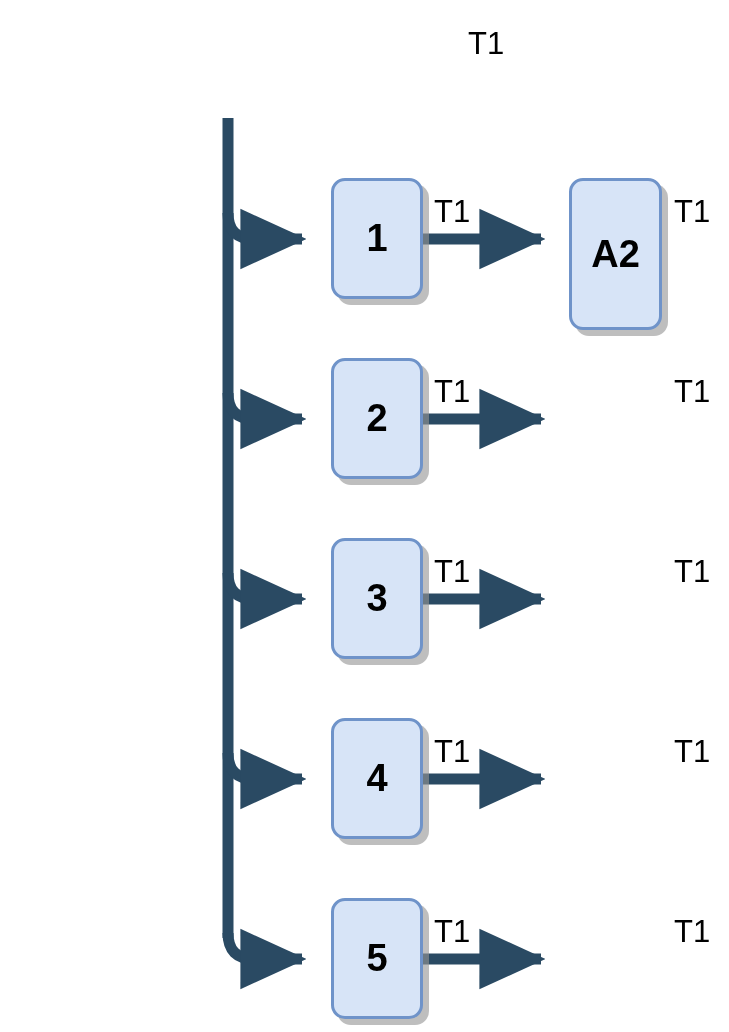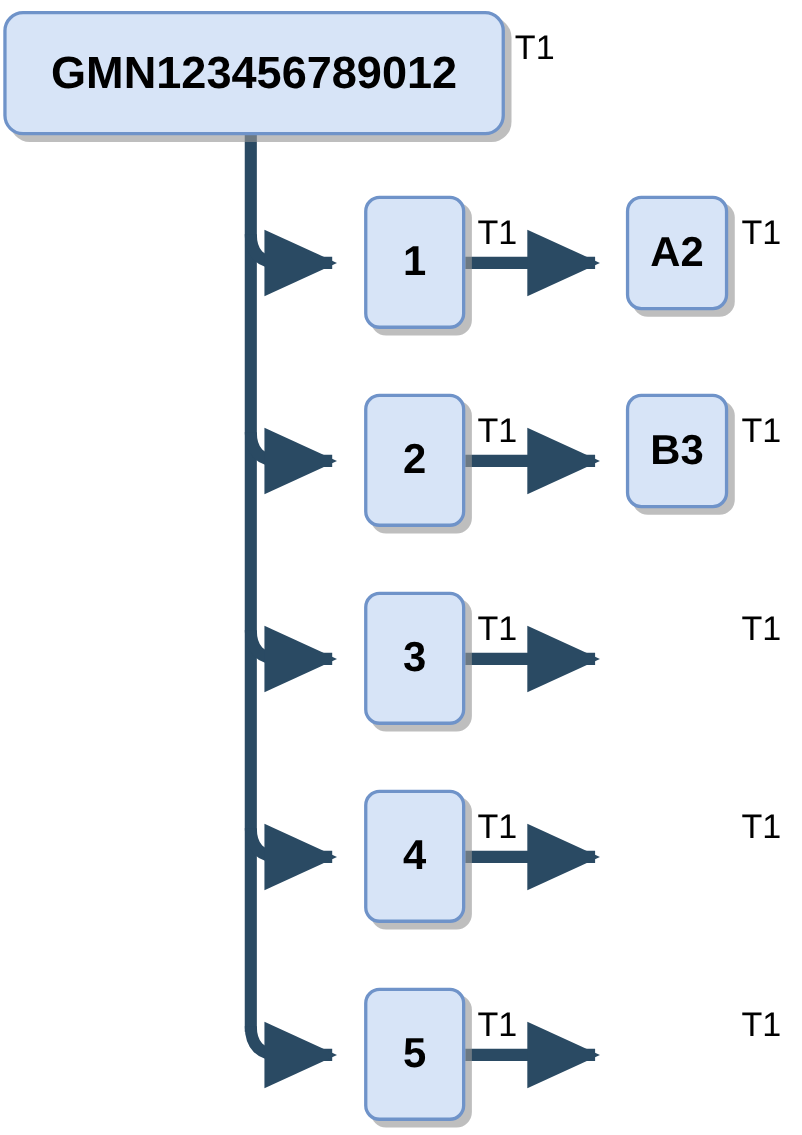--- a/index.html
+++ b/index.html
@@ -47,21 +47,21 @@
     font-size: 41px;
     letter-spacing: 0px;
   }
   .node-mid {
     width: 92px;
     height: 121px;
     font-size: 38px;
   }
   .node-end {
     width: 93px;
-    height: 104px;
+    height: 152px;
     font-size: 38px;
   }
   .node-col-mid { left: 331px; }
   .node-col-end { left: 569px; }
   .row-1 { top: 178px; }
   .row-2 { top: 358px; }
   .row-3 { top: 538px; }
   .row-4 { top: 718px; }
   .row-5 { top: 898px; }
 
@@ -104,31 +104,29 @@
     <path d="M228,753 Q228,779 254,779 L302,779" stroke="#2a4a63" stroke-width="11" fill="none" marker-end="url(#arrowhead)"></path>
     <path d="M228,933 Q228,959 254,959 L302,959" stroke="#2a4a63" stroke-width="11" fill="none" marker-end="url(#arrowhead)"></path>
 
     <path d="M423,239 L541,239" stroke="#2a4a63" stroke-width="11" fill="none" marker-end="url(#arrowhead)"></path>
     <path d="M423,419 L541,419" stroke="#2a4a63" stroke-width="11" fill="none" marker-end="url(#arrowhead)"></path>
     <path d="M423,599 L541,599" stroke="#2a4a63" stroke-width="11" fill="none" marker-end="url(#arrowhead)"></path>
     <path d="M423,779 L541,779" stroke="#2a4a63" stroke-width="11" fill="none" marker-end="url(#arrowhead)"></path>
     <path d="M423,959 L541,959" stroke="#2a4a63" stroke-width="11" fill="none" marker-end="url(#arrowhead)"></path>
   </svg>
 
-  <div class="node node-root">GMN123456789012</div>
   <div class="tag-label" style="left:468px; top:28px;">T1</div>
 
   <div class="node node-mid node-col-mid row-1">1</div>
   <div class="edge-label" style="left:434px; top:196px;">T1</div>
   <div class="node node-end node-col-end row-1">A2</div>
   <div class="tag-label" style="left:674px; top:196px;">T1</div>
 
   <div class="node node-mid node-col-mid row-2">2</div>
   <div class="edge-label" style="left:434px; top:376px;">T1</div>
-  <div class="node node-end node-col-end row-2">B3</div>
   <div class="tag-label" style="left:674px; top:376px;">T1</div>
 
   <div class="node node-mid node-col-mid row-3">3</div>
   <div class="edge-label" style="left:434px; top:556px;">T1</div>
   <div class="tag-label" style="left:674px; top:556px;">T1</div>
 
   <div class="node node-mid node-col-mid row-4">4</div>
   <div class="edge-label" style="left:434px; top:736px;">T1</div>
   <div class="tag-label" style="left:674px; top:736px;">T1</div>
 

